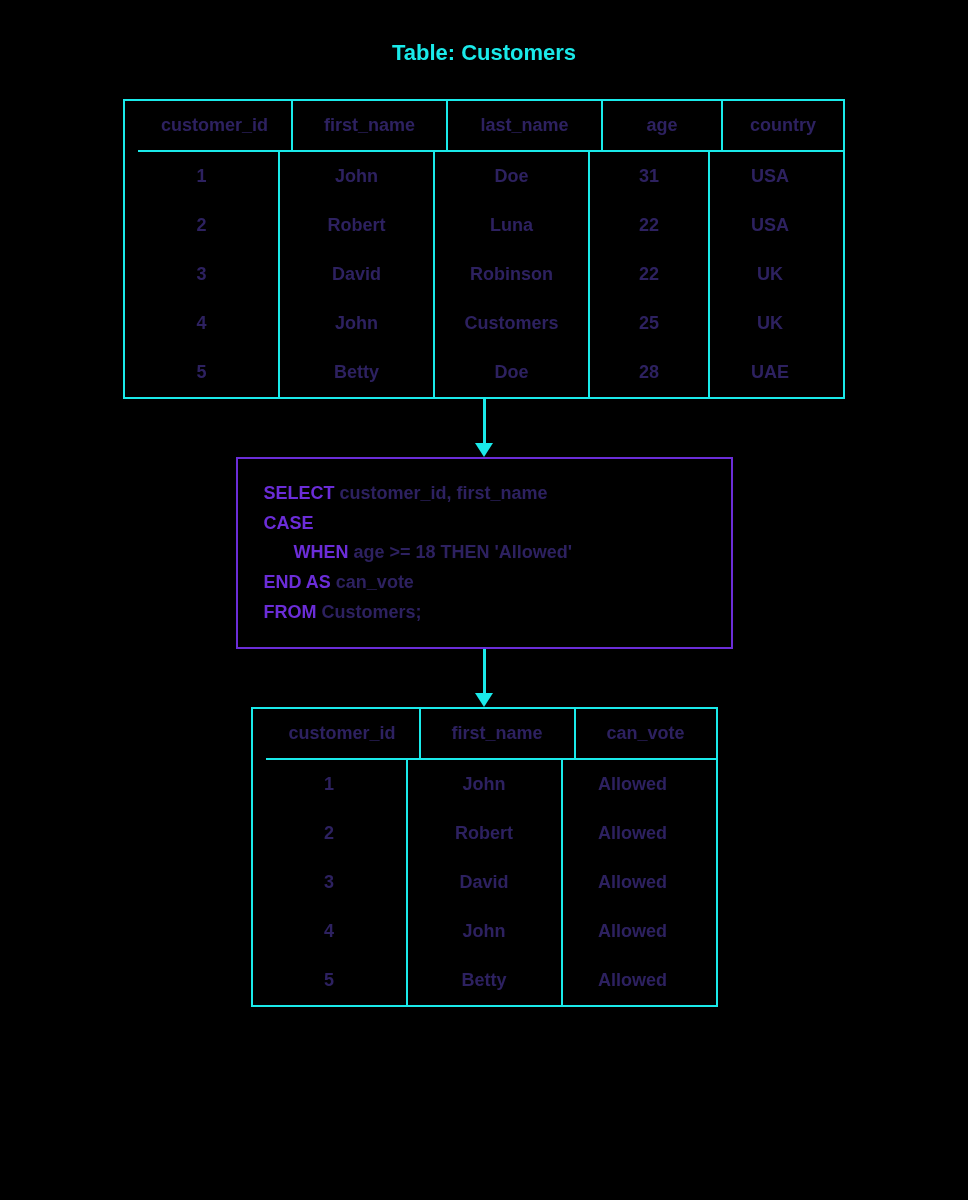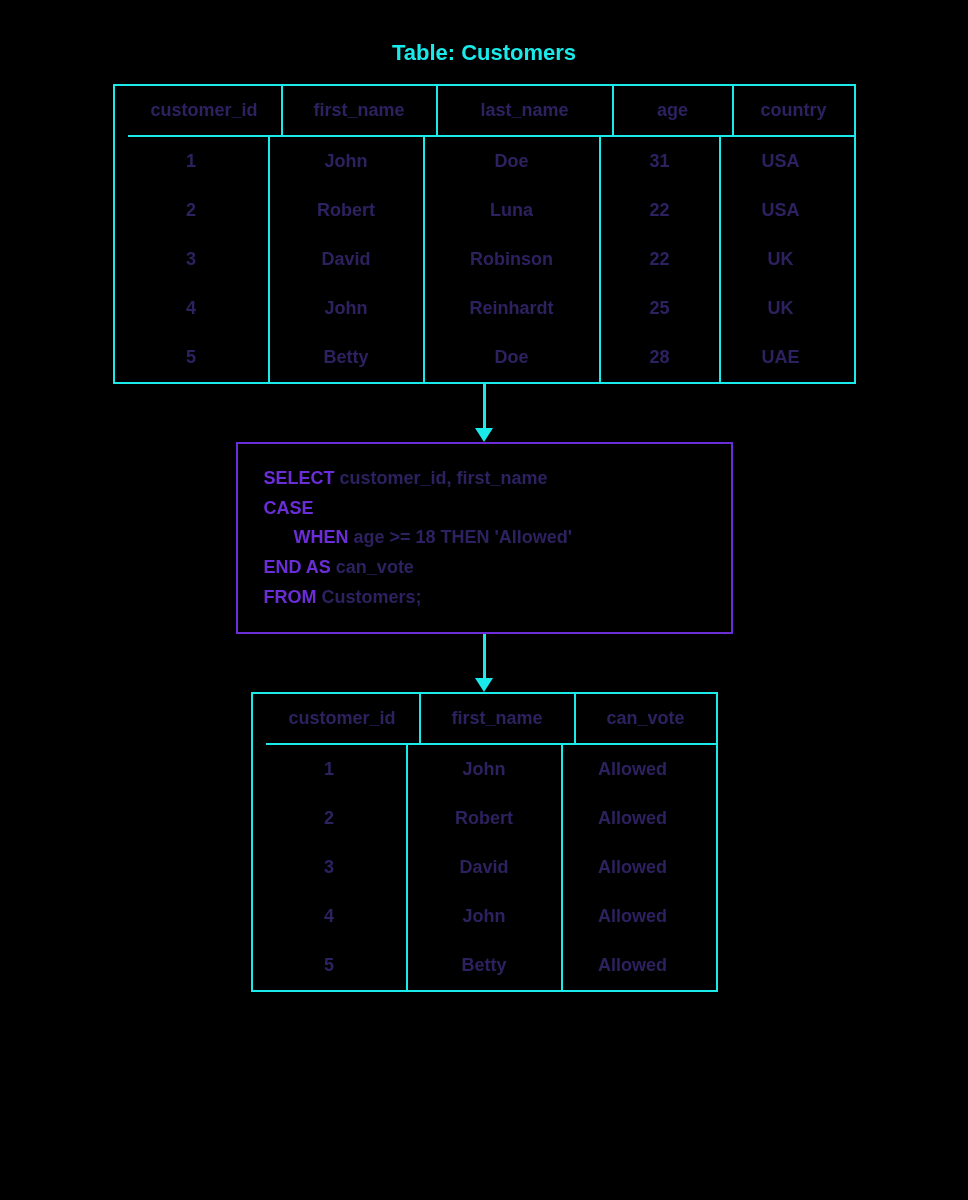--- a/index.html
+++ b/index.html
@@ -14,21 +14,21 @@
       flex-direction: column;
       align-items: center;
       width: 968px;
       height: 1200px;
       padding-top: 40px;
     }
     .title {
       color: #1aeaea;
       font-size: 22px;
       font-weight: 600;
-      margin-bottom: 18px;
+      margin-bottom: 33px;
     }
     .table-container {
       border: 2px solid #1aeaea;
       display: flex;
       flex-direction: column;
     }
     .table-header-row {
       display: flex;
       padding-left: 13px;
     }
@@ -53,21 +53,21 @@
       border-right: 2px solid #1aeaea;
     }
     .body-cell:last-child {
       border-right: none;
     }
     .table-body-row {
       display: flex;
     }
     .source-table .col-0 { width: 155px; }
     .source-table .col-1 { width: 155px; }
-    .source-table .col-2 { width: 176px; }
+    .source-table .col-2 { width: 155px; }
     .source-table .col-3 { width: 120px; }
     .source-table .col-4 { width: 120px; }
     
     .result-table .col-0 { width: 155px; }
     .result-table .col-1 { width: 155px; }
     .result-table .col-2 { width: 140px; }
     
     .arrow-container {
       display: flex;
       flex-direction: column;
@@ -136,21 +136,21 @@
   <div class="table-body-row">
     <div class="table-cell body-cell col-0">3</div>
     <div class="table-cell body-cell col-1">David</div>
     <div class="table-cell body-cell col-2">Robinson</div>
     <div class="table-cell body-cell col-3">22</div>
     <div class="table-cell body-cell col-4">UK</div>
   </div>
   <div class="table-body-row">
     <div class="table-cell body-cell col-0">4</div>
     <div class="table-cell body-cell col-1">John</div>
-    <div class="table-cell body-cell col-2">Reinhardt</div>
+    <div class="table-cell body-cell col-2">Customers</div>
     <div class="table-cell body-cell col-3">25</div>
     <div class="table-cell body-cell col-4">UK</div>
   </div>
   <div class="table-body-row">
     <div class="table-cell body-cell col-0">5</div>
     <div class="table-cell body-cell col-1">Betty</div>
     <div class="table-cell body-cell col-2">Doe</div>
     <div class="table-cell body-cell col-3">28</div>
     <div class="table-cell body-cell col-4">UAE</div>
   </div>

